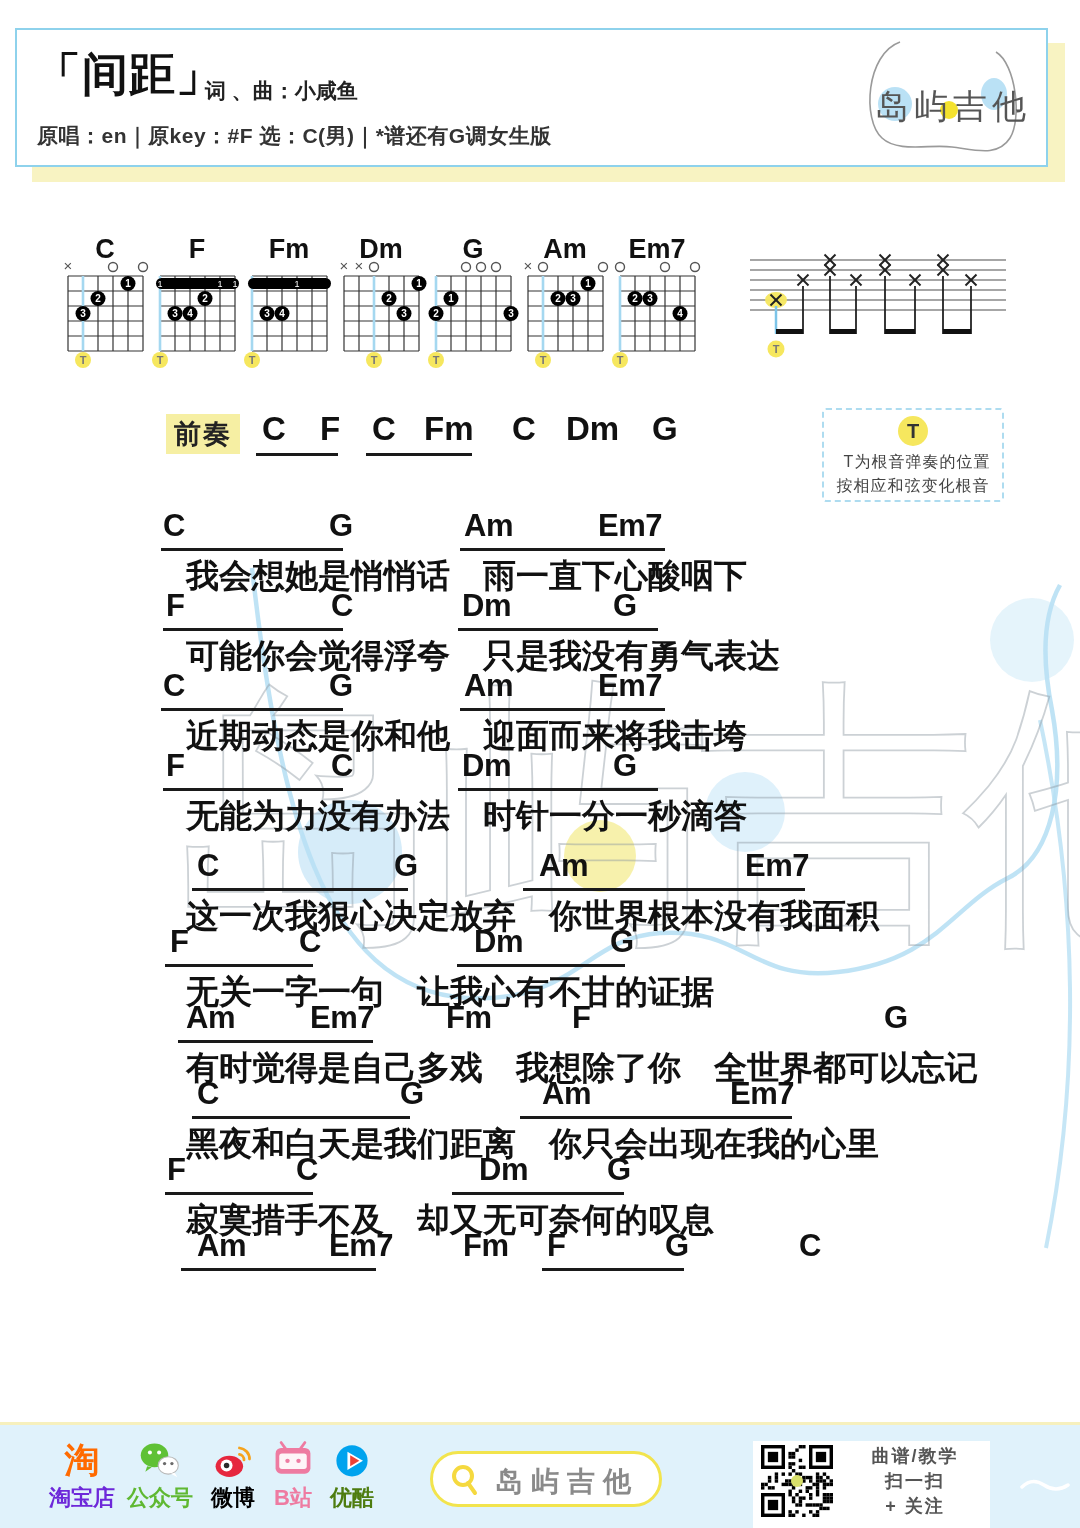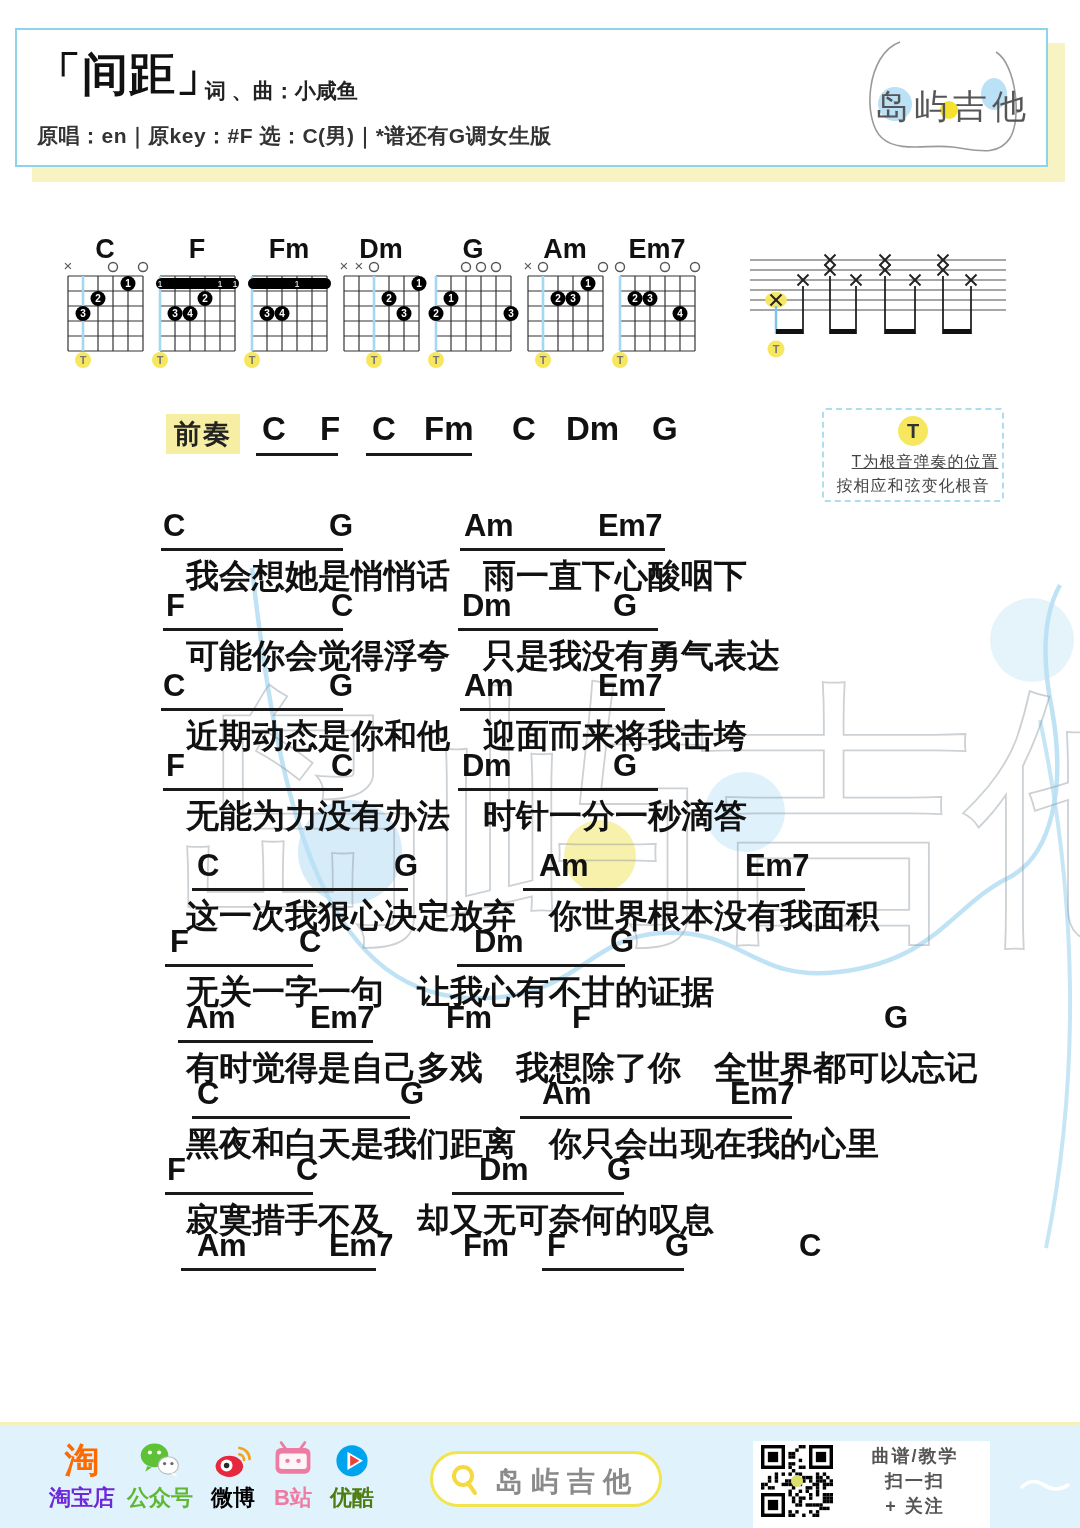--- a/index.html
+++ b/index.html
@@ -21,21 +21,21 @@
   .intro{position:absolute;left:0;top:410px;width:1080px;height:52px;z-index:2;}
   .intro-badge{position:absolute;left:166px;top:4px;width:74px;height:40px;background:#f6efa3;
                font-size:27px;font-weight:600;text-align:center;line-height:40px;color:#222;letter-spacing:2px;}
   .intro .ch{position:absolute;top:0;font-size:33px;font-weight:bold;}
   .intro .ul{position:absolute;top:43px;height:3px;background:#1a1a1a;}
   
   .tip{position:absolute;left:822px;top:408px;width:178px;height:90px;border:2px dashed #aedcf0;
        border-radius:4px;background:#fff;z-index:2;text-align:center;}
   .tip-badge{position:absolute;left:74px;top:6px;width:30px;height:30px;border-radius:50%;background:#f6e75e;
              font-size:20px;font-weight:bold;color:#333;line-height:30px;}
-  .tip-l1{position:absolute;left:12px;width:100%;top:42px;font-size:16px;color:#444;letter-spacing:1px;text-decoration:underline;}
+  .tip-l1{position:absolute;left:4px;width:100%;top:42px;font-size:16px;color:#444;letter-spacing:1px;}
   .tip-l2{position:absolute;left:0;width:100%;top:66px;font-size:16px;color:#444;letter-spacing:1px;}
   
   .song{position:absolute;left:0;top:0;width:1080px;height:1528px;z-index:2;}
   .line{position:absolute;left:0;width:1080px;height:80px;}
   .line .ch{position:absolute;top:0;font-size:31px;font-weight:bold;letter-spacing:-.5px;}
   .line .ul{position:absolute;top:40px;height:3px;background:#1a1a1a;}
   .line .ly{position:absolute;left:186px;top:46px;font-size:33px;font-weight:600;white-space:nowrap;}
   
   .wm{position:absolute;left:0;top:0;width:1080px;height:1528px;z-index:1;pointer-events:none;}
   

